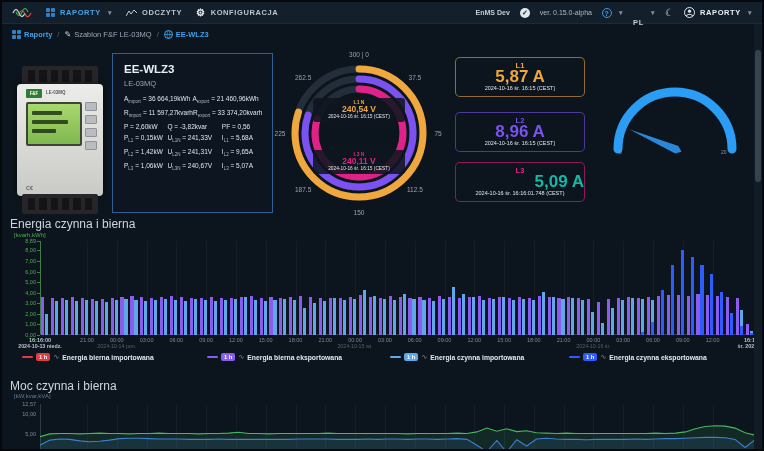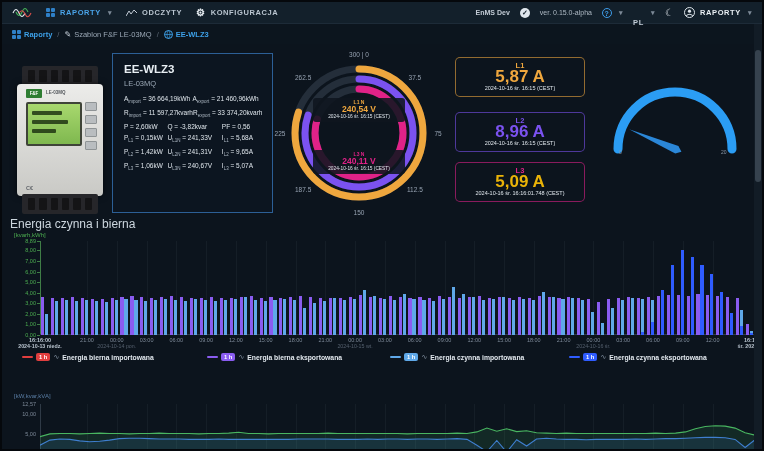--- a/index.html
+++ b/index.html
@@ -269,21 +269,21 @@
         <div class="cval" style="color:#efa73e;">5,87 A</div>
         <div class="cts">2024-10-16 śr. 16:15 (CEST)</div>
       </div>
       <div class="card" style="top:110px;border-color:#7b52f099;">
         <div class="clabel" style="color:#7b52f0;">L2</div>
         <div class="cval" style="color:#7b52f0;">8,96 A</div>
         <div class="cts">2024-10-16 śr. 16:15 (CEST)</div>
       </div>
       <div class="card" style="top:160px;border-color:#e0228899;">
         <div class="clabel" style="color:#e02288;">L3</div>
-        <div class="cval" style="color:#eab308;">5,09 A</div>
+        <div class="cval" style="color:#14b8a6;text-align:right;">5,09 A</div>
         <div class="cts">2024-10-16 śr. 16:16:01.748 (CEST)</div>
       </div>
     </div>
 
   <svg class="gauge-svg" id="gauge" width="136" height="70" viewBox="0 0 136 70">
       <path d="M 11 64 A 57 57 0 0 1 125 64" fill="none" stroke="#2b9df4" stroke-width="9" stroke-linecap="round"></path>
       <polygon points="18,64 70,60 75,64 70,68" fill="#2b87d8" transform="rotate(23.4 68 64)"></polygon>
     </svg>
   <span class="gauge-min">0</span>
   <span class="gauge-max">20</span>
@@ -596,20 +596,21 @@
         <span class="ltext">Energia czynna importowana</span>
       </div>
       <div class="legend-item" style="left:567px;">
         <span class="dash" style="background:#2f5cff;"></span>
         <span class="badge" style="background:#2f5cff;">1 h</span>
         <span class="sq">∿</span>
         <span class="ltext">Energia czynna eksportowana</span>
       </div>
     </div>
 
+  <div class="sec-title" style="top:377px;">Moc czynna i bierna</div>
   <div class="ylab blue" style="top:391px;">[kW,kvar,kVA]</div>
   <div id="line-yticks">
       <div class="ytick" style="left:8px;top:399.0px;color:#7e8a99;">12,57</div>
       <div class="ytick" style="left:8px;top:409.0px;color:#7e8a99;">10,00</div>
       <div class="ytick" style="left:8px;top:428.5px;color:#7e8a99;">5,00</div>
     </div>
   <div class="plot" id="line-plot" style="top:402px;width:715px;height:49px;">
       <div class="gridv" style="left:0.0px;height:49px;"></div>
       <div class="gridv" style="left:47.0px;height:49px;"></div>
       <div class="gridv" style="left:76.8px;height:49px;"></div>

